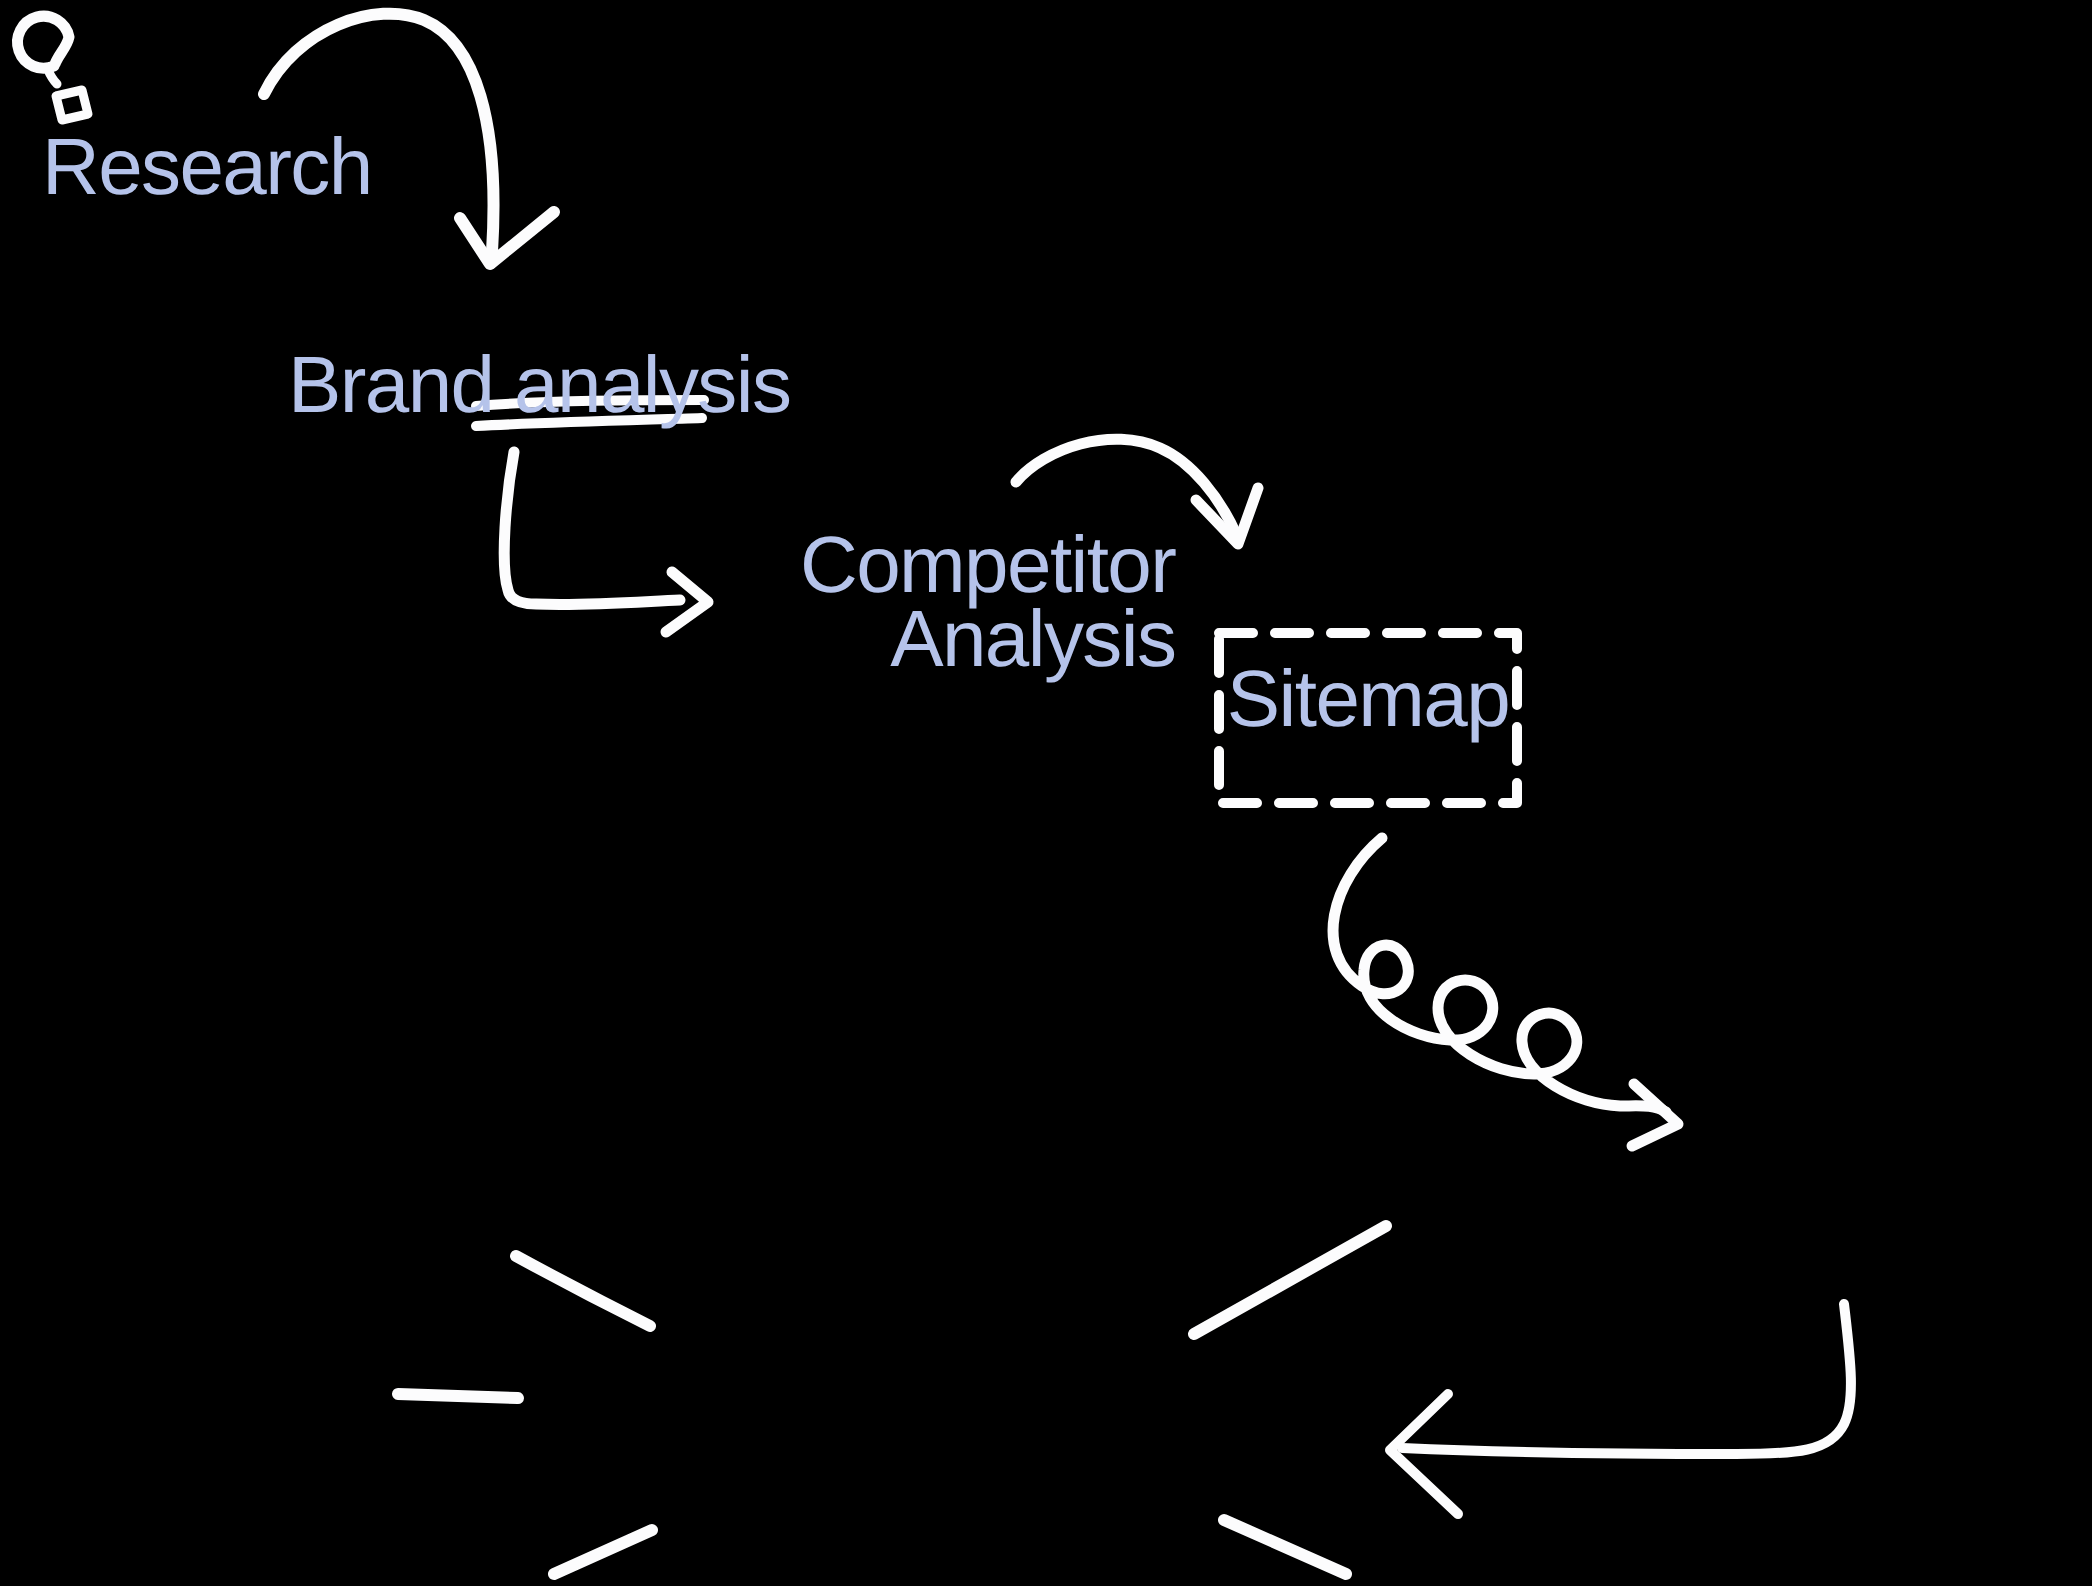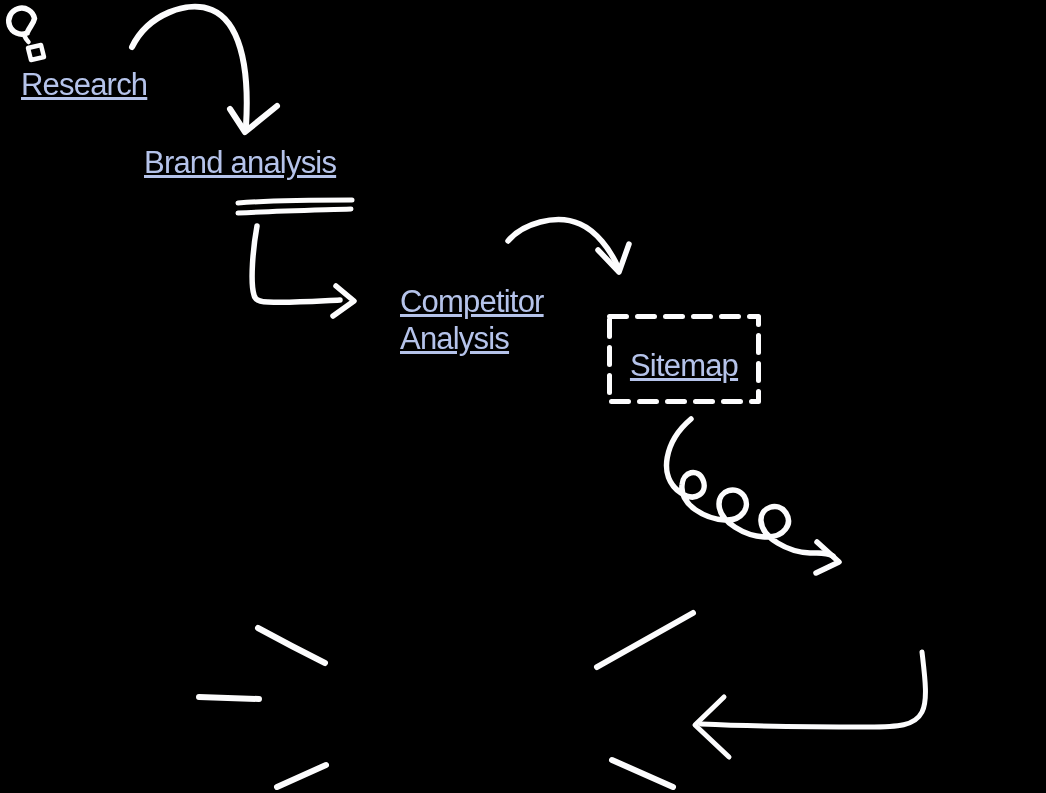--- a/index.html
+++ b/index.html
@@ -23,34 +23,32 @@
   }
   .strokes path, .strokes rect {
     fill: none;
     stroke: var(--stroke);
     stroke-linecap: round;
     stroke-linejoin: round;
   }
   .label {
     position: absolute;
     color: var(--text);
-    font-size: 31px;
+    font-size: 40px;
     line-height: 37px;
     letter-spacing: -0.8px;
     white-space: pre-line;
     font-weight: 400;
-    text-decoration: underline;
   }
   .label.center { text-align: center; }
   .sitemap-box {
     position: absolute;
-    left: 609px; top: 322px;
+    left: 609px; top: 332px;
     width: 150px; height: 86px;
     display: flex;
-    align-items: center;
     justify-content: center;
   }
   .sitemap-box .label { position: static; }
 </style>
 </head>
 <body>
 
 <div class="stage">
 
   <svg class="strokes" viewBox="0 0 1046 793" xmlns="http://www.w3.org/2000/svg">
@@ -97,23 +95,23 @@
       <path stroke-width="6" d="M 258 628 C 280 640 305 653 325 663"></path>
       <path stroke-width="6" d="M 199 697 L 259 699"></path>
       <path stroke-width="6" d="M 277 787 L 326 765"></path>
       <path stroke-width="6" d="M 597 667 L 693 613"></path>
       <path stroke-width="6" d="M 612 760 L 673 787"></path>
     </g>
   </svg>
 
   <div class="label" style="left:21px; top:66px;">Research</div>
 
-  <div class="label" style="left:144px; top:144px;">Brand analysis</div>
+  <div class="label" style="left:144px; top:175px;">Brand analysis</div>
 
-  <div class="label" style="left:400px; top:283px;">Competitor
+  <div class="label" style="left:400px; top:265px;text-align:right;">Competitor
 Analysis</div>
 
   <div class="sitemap-box">
     <div class="label">Sitemap</div>
   </div>
 
 
 
 </div>
 

